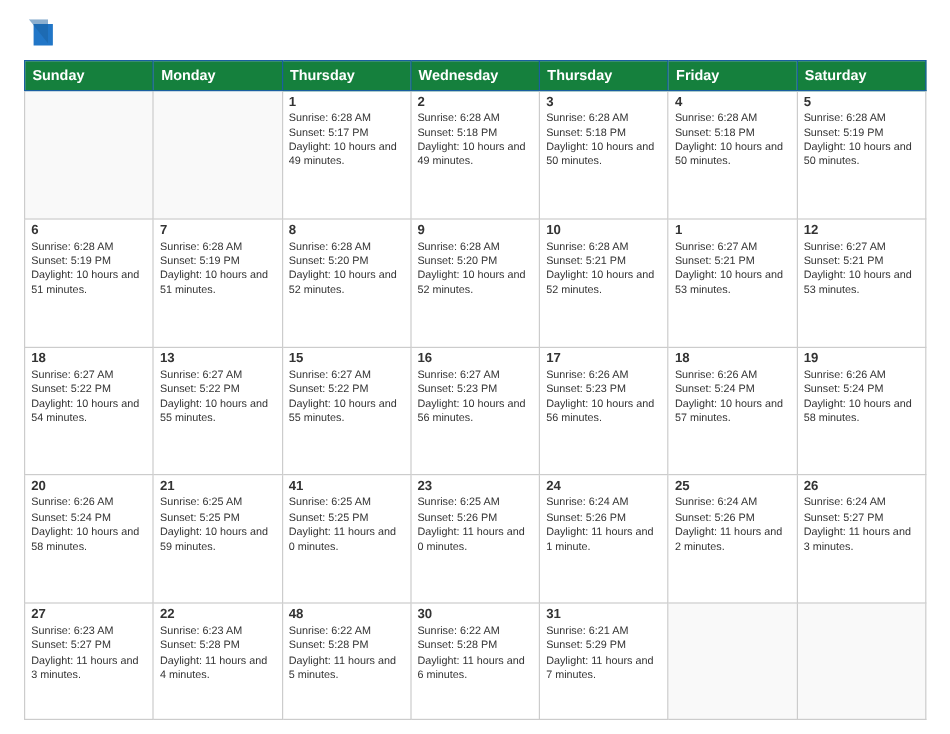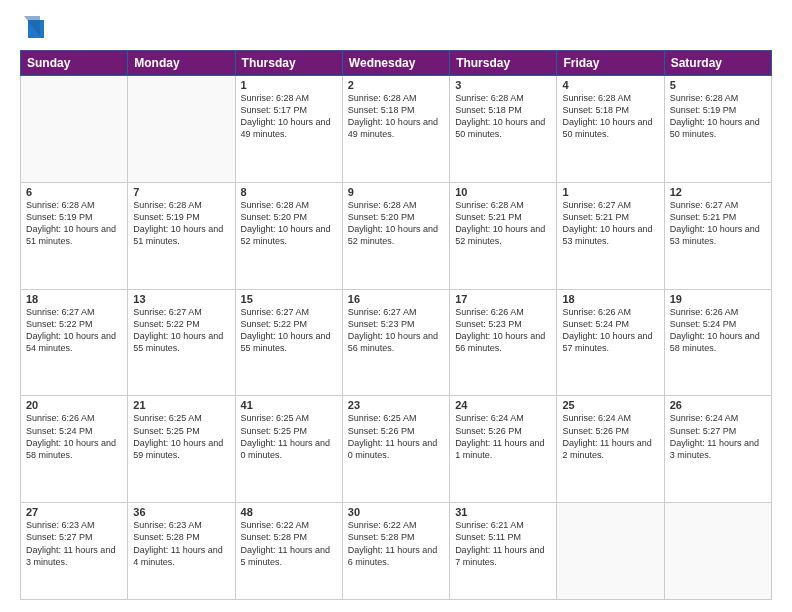--- a/index.html
+++ b/index.html
@@ -63,21 +63,21 @@
       margin-top: 2px;
     }
     .calendar {
       flex: 1;
       border: 1px solid #ccc;
       border-collapse: collapse;
       width: 100%;
       table-layout: fixed;
     }
     .calendar th {
-      background: #701a75;
+      background: #15803d;
       color: #fff;
       text-align: left;
       padding: 5px 6px;
       font-size: 12px;
       font-weight: bold;
       border: 1px solid #1a5fa0;
     }
     .calendar td {
       vertical-align: top;
       border: 1px solid #ccc;
@@ -308,41 +308,41 @@
           </td>
         </tr>
         <tr>
           <td>
             <span class="day-num">27</span>
             <div class="day-info" style="white-space: pre-line;">Sunrise: 6:23 AM
 Sunset: 5:27 PM
 Daylight: 11 hours and 3 minutes.</div>
           </td>
           <td>
-            <span class="day-num">36</span>
+            <span class="day-num">22</span>
             <div class="day-info" style="white-space: pre-line;">Sunrise: 6:23 AM
 Sunset: 5:28 PM
 Daylight: 11 hours and 4 minutes.</div>
           </td>
           <td>
             <span class="day-num">48</span>
             <div class="day-info" style="white-space: pre-line;">Sunrise: 6:22 AM
 Sunset: 5:28 PM
 Daylight: 11 hours and 5 minutes.</div>
           </td>
           <td>
             <span class="day-num">30</span>
             <div class="day-info" style="white-space: pre-line;">Sunrise: 6:22 AM
 Sunset: 5:28 PM
 Daylight: 11 hours and 6 minutes.</div>
           </td>
           <td>
             <span class="day-num">31</span>
             <div class="day-info" style="white-space: pre-line;">Sunrise: 6:21 AM
-Sunset: 5:11 PM
+Sunset: 5:29 PM
 Daylight: 11 hours and 7 minutes.</div>
           </td>
           <td class="empty"></td>
           <td class="empty"></td>
         </tr>
       </tbody>
   </table>
 </div>
 
 </body></html>

